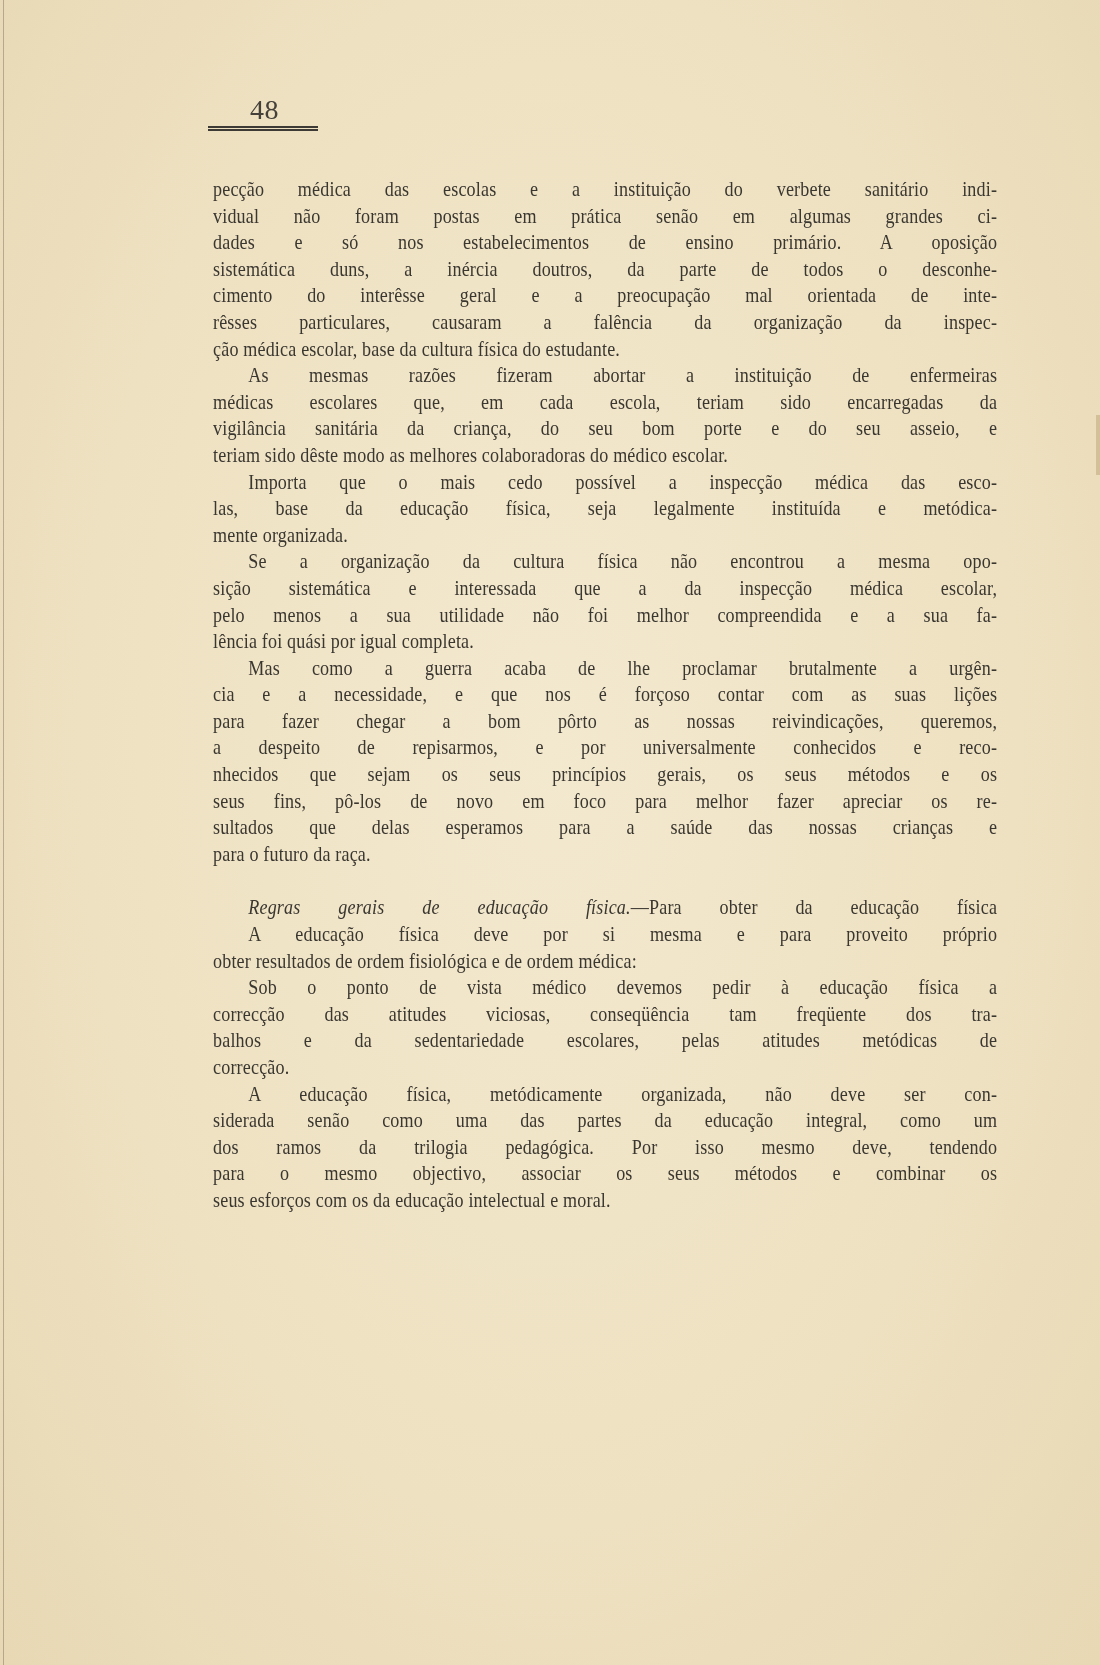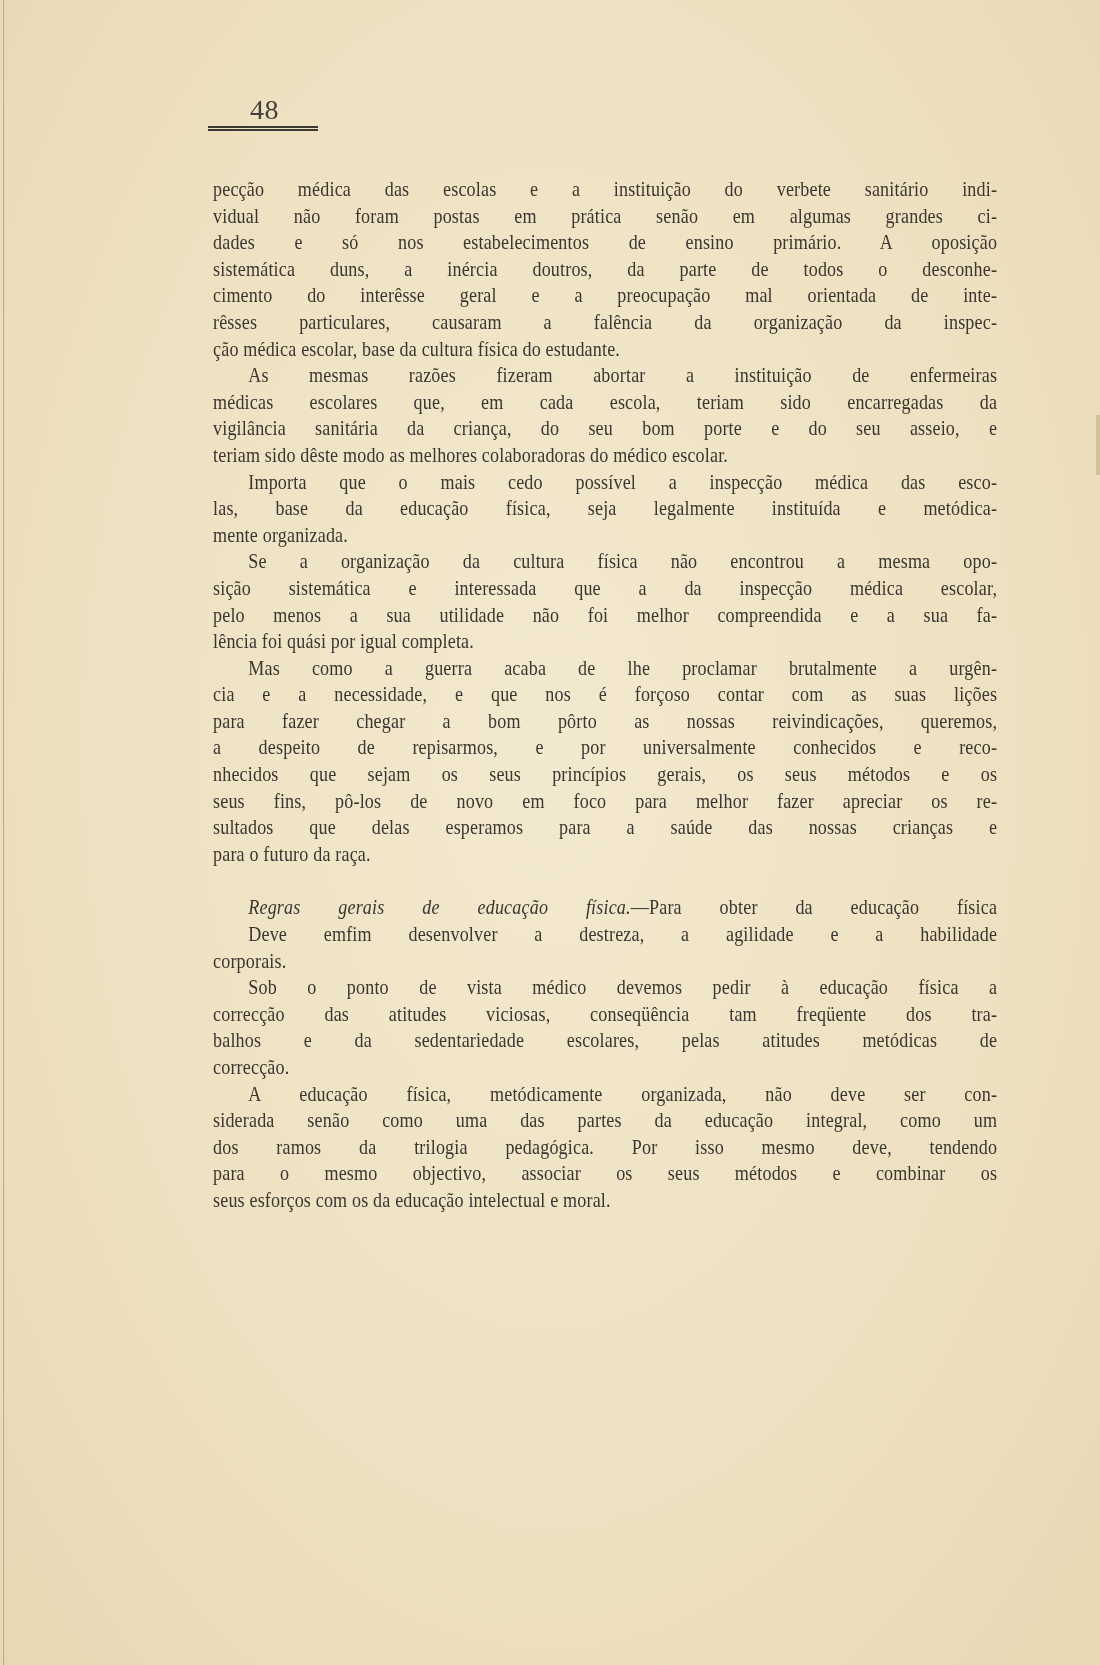--- a/index.html
+++ b/index.html
@@ -97,22 +97,22 @@
         <div class="line">sultados que delas esperamos para a saúde das nossas crianças e</div>
         <div class="line last">para o futuro da raça.</div>
       </div>
     </div>
   <div class="gap"></div>
   <div>
     <div class="line indent"><span class="italic">Regras gerais de educação física.</span><span>—Para obter da educação física</span></div>
   </div>
   <div id="part2">
       <div>
-        <div class="line indent">Deve emfim desenvolver a destreza, a agilidade e a habilidade</div>
-        <div class="line last">corporais.</div>
+        <div class="line indent">A educação física deve por si mesma e para proveito próprio</div>
+        <div class="line last">obter resultados de ordem fisiológica e de ordem médica:</div>
       </div>
       <div>
         <div class="line indent">Sob o ponto de vista médico devemos pedir à educação física a</div>
         <div class="line">correcção das atitudes viciosas, conseqüência tam freqüente dos tra-</div>
         <div class="line">balhos e da sedentariedade escolares, pelas atitudes metódicas de</div>
         <div class="line last">correcção.</div>
       </div>
       <div>
         <div class="line indent">A educação física, metódicamente organizada, não deve ser con-</div>
         <div class="line">siderada senão como uma das partes da educação integral, como um</div>

